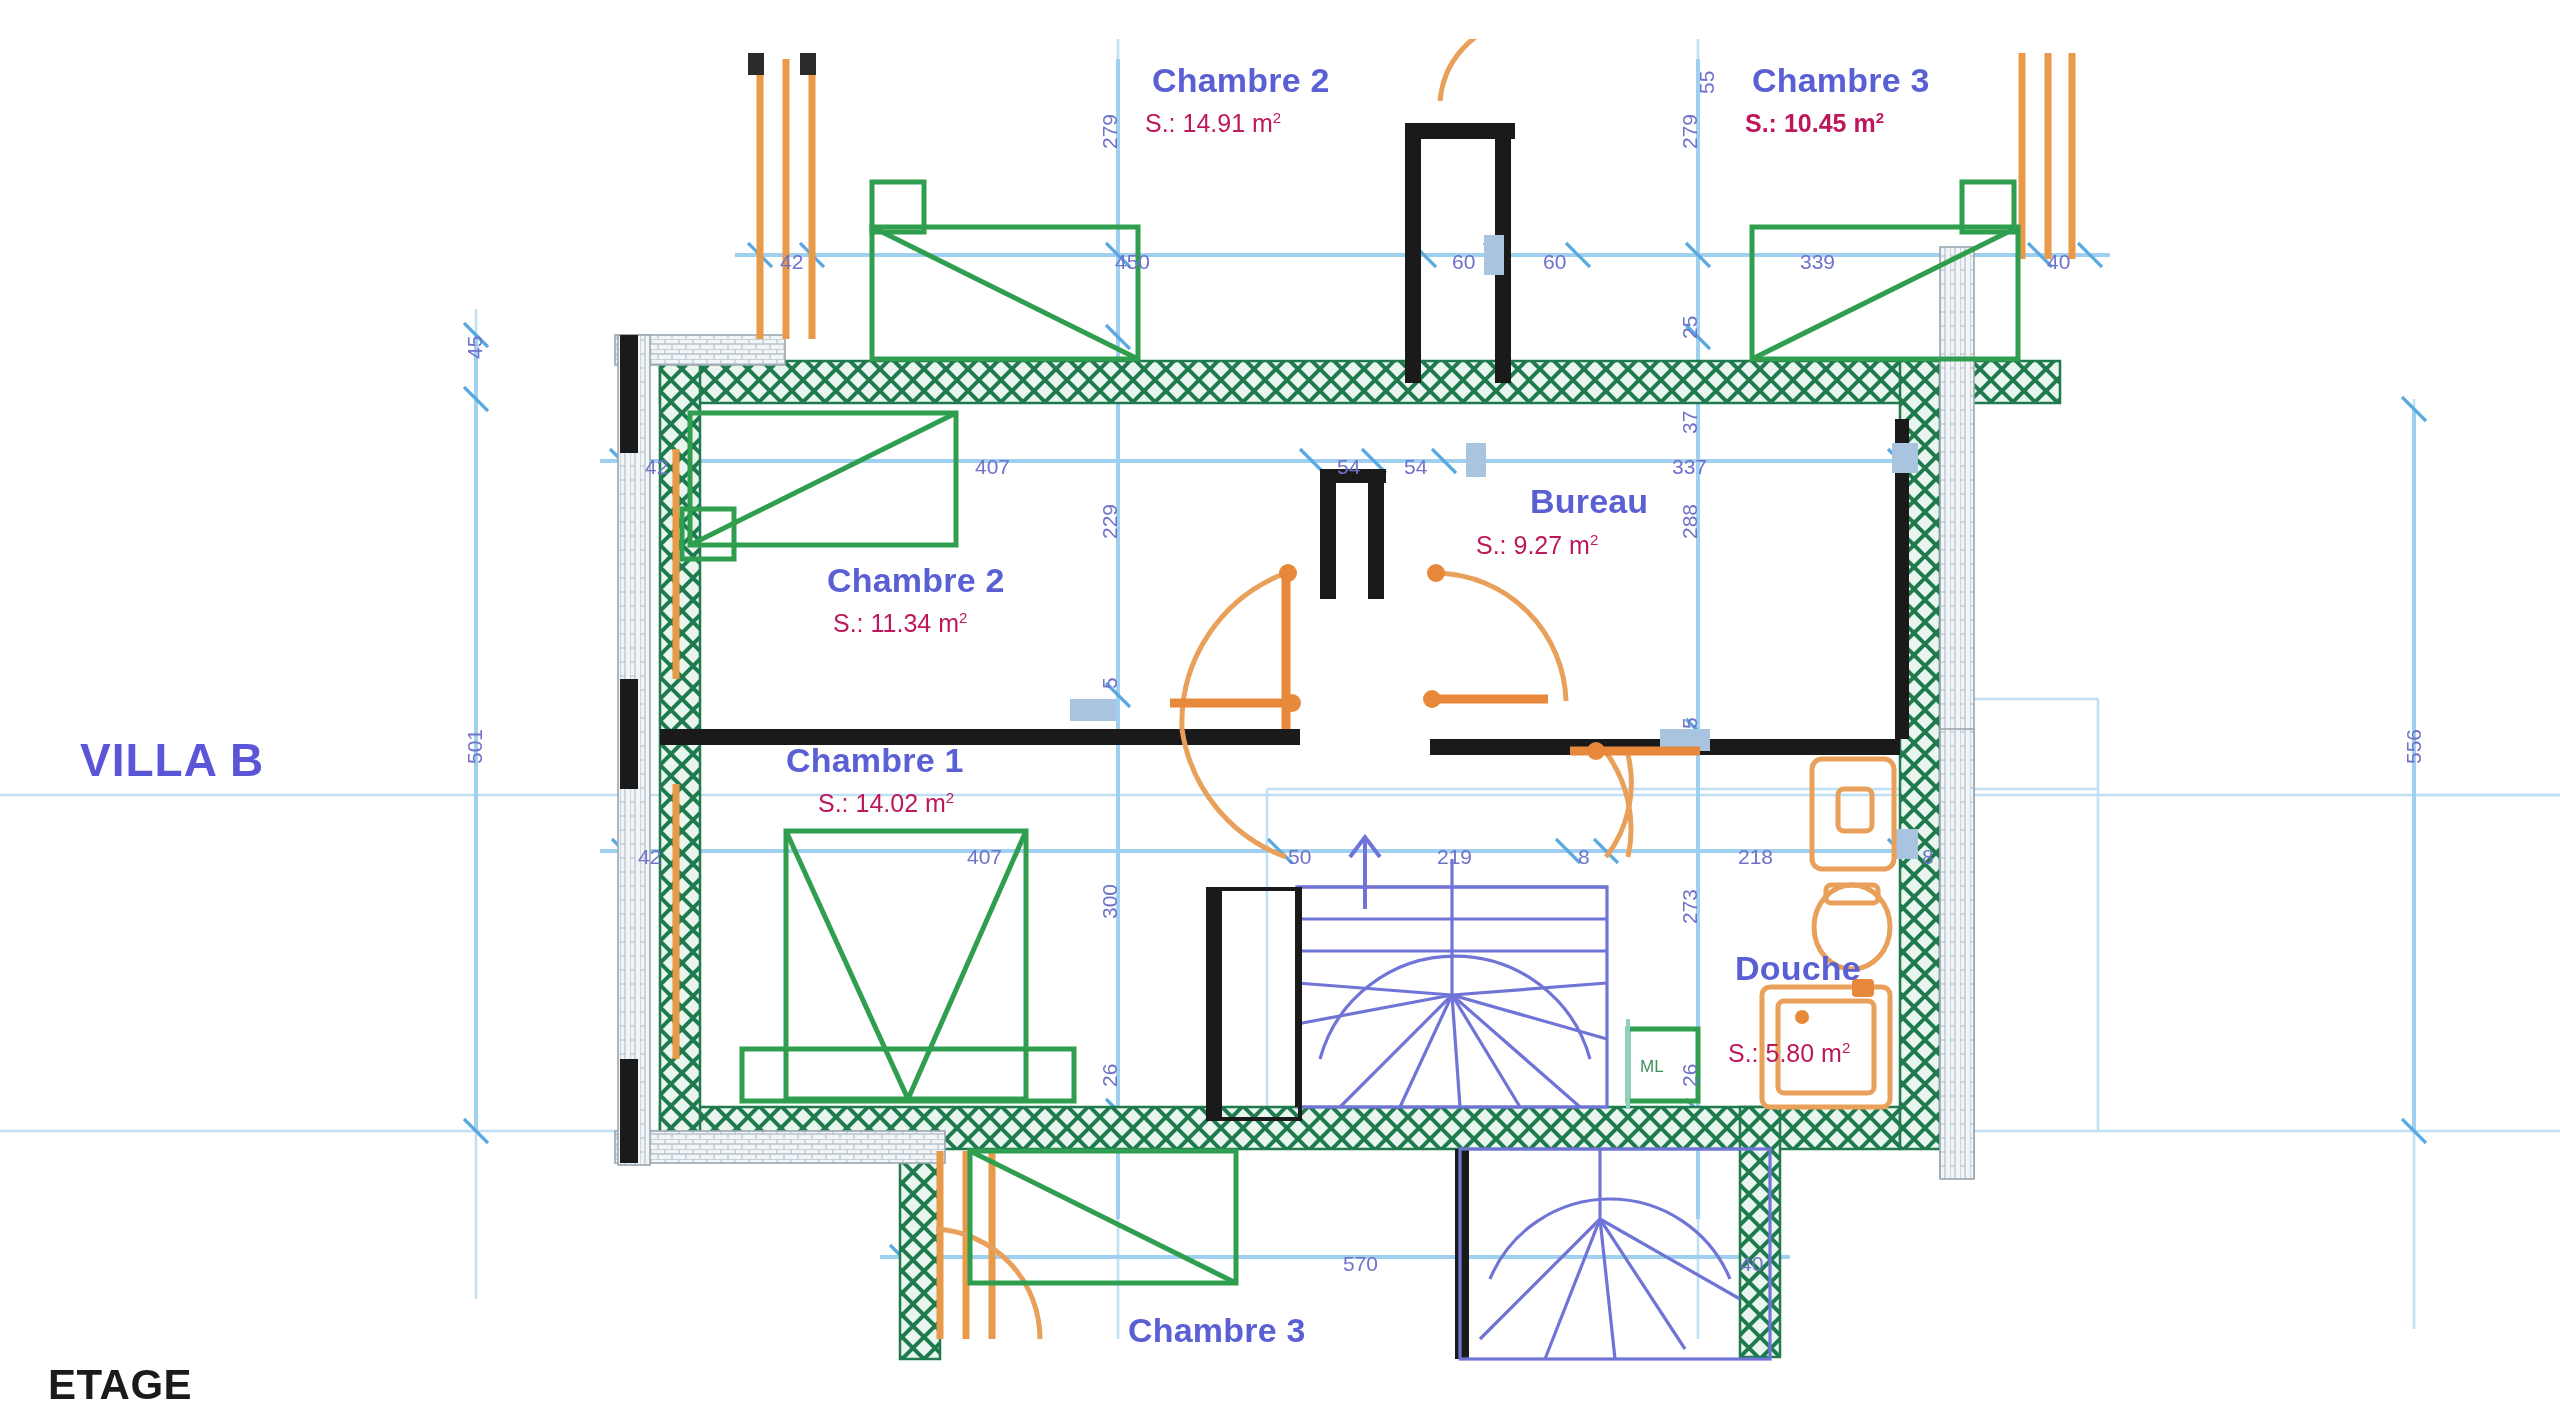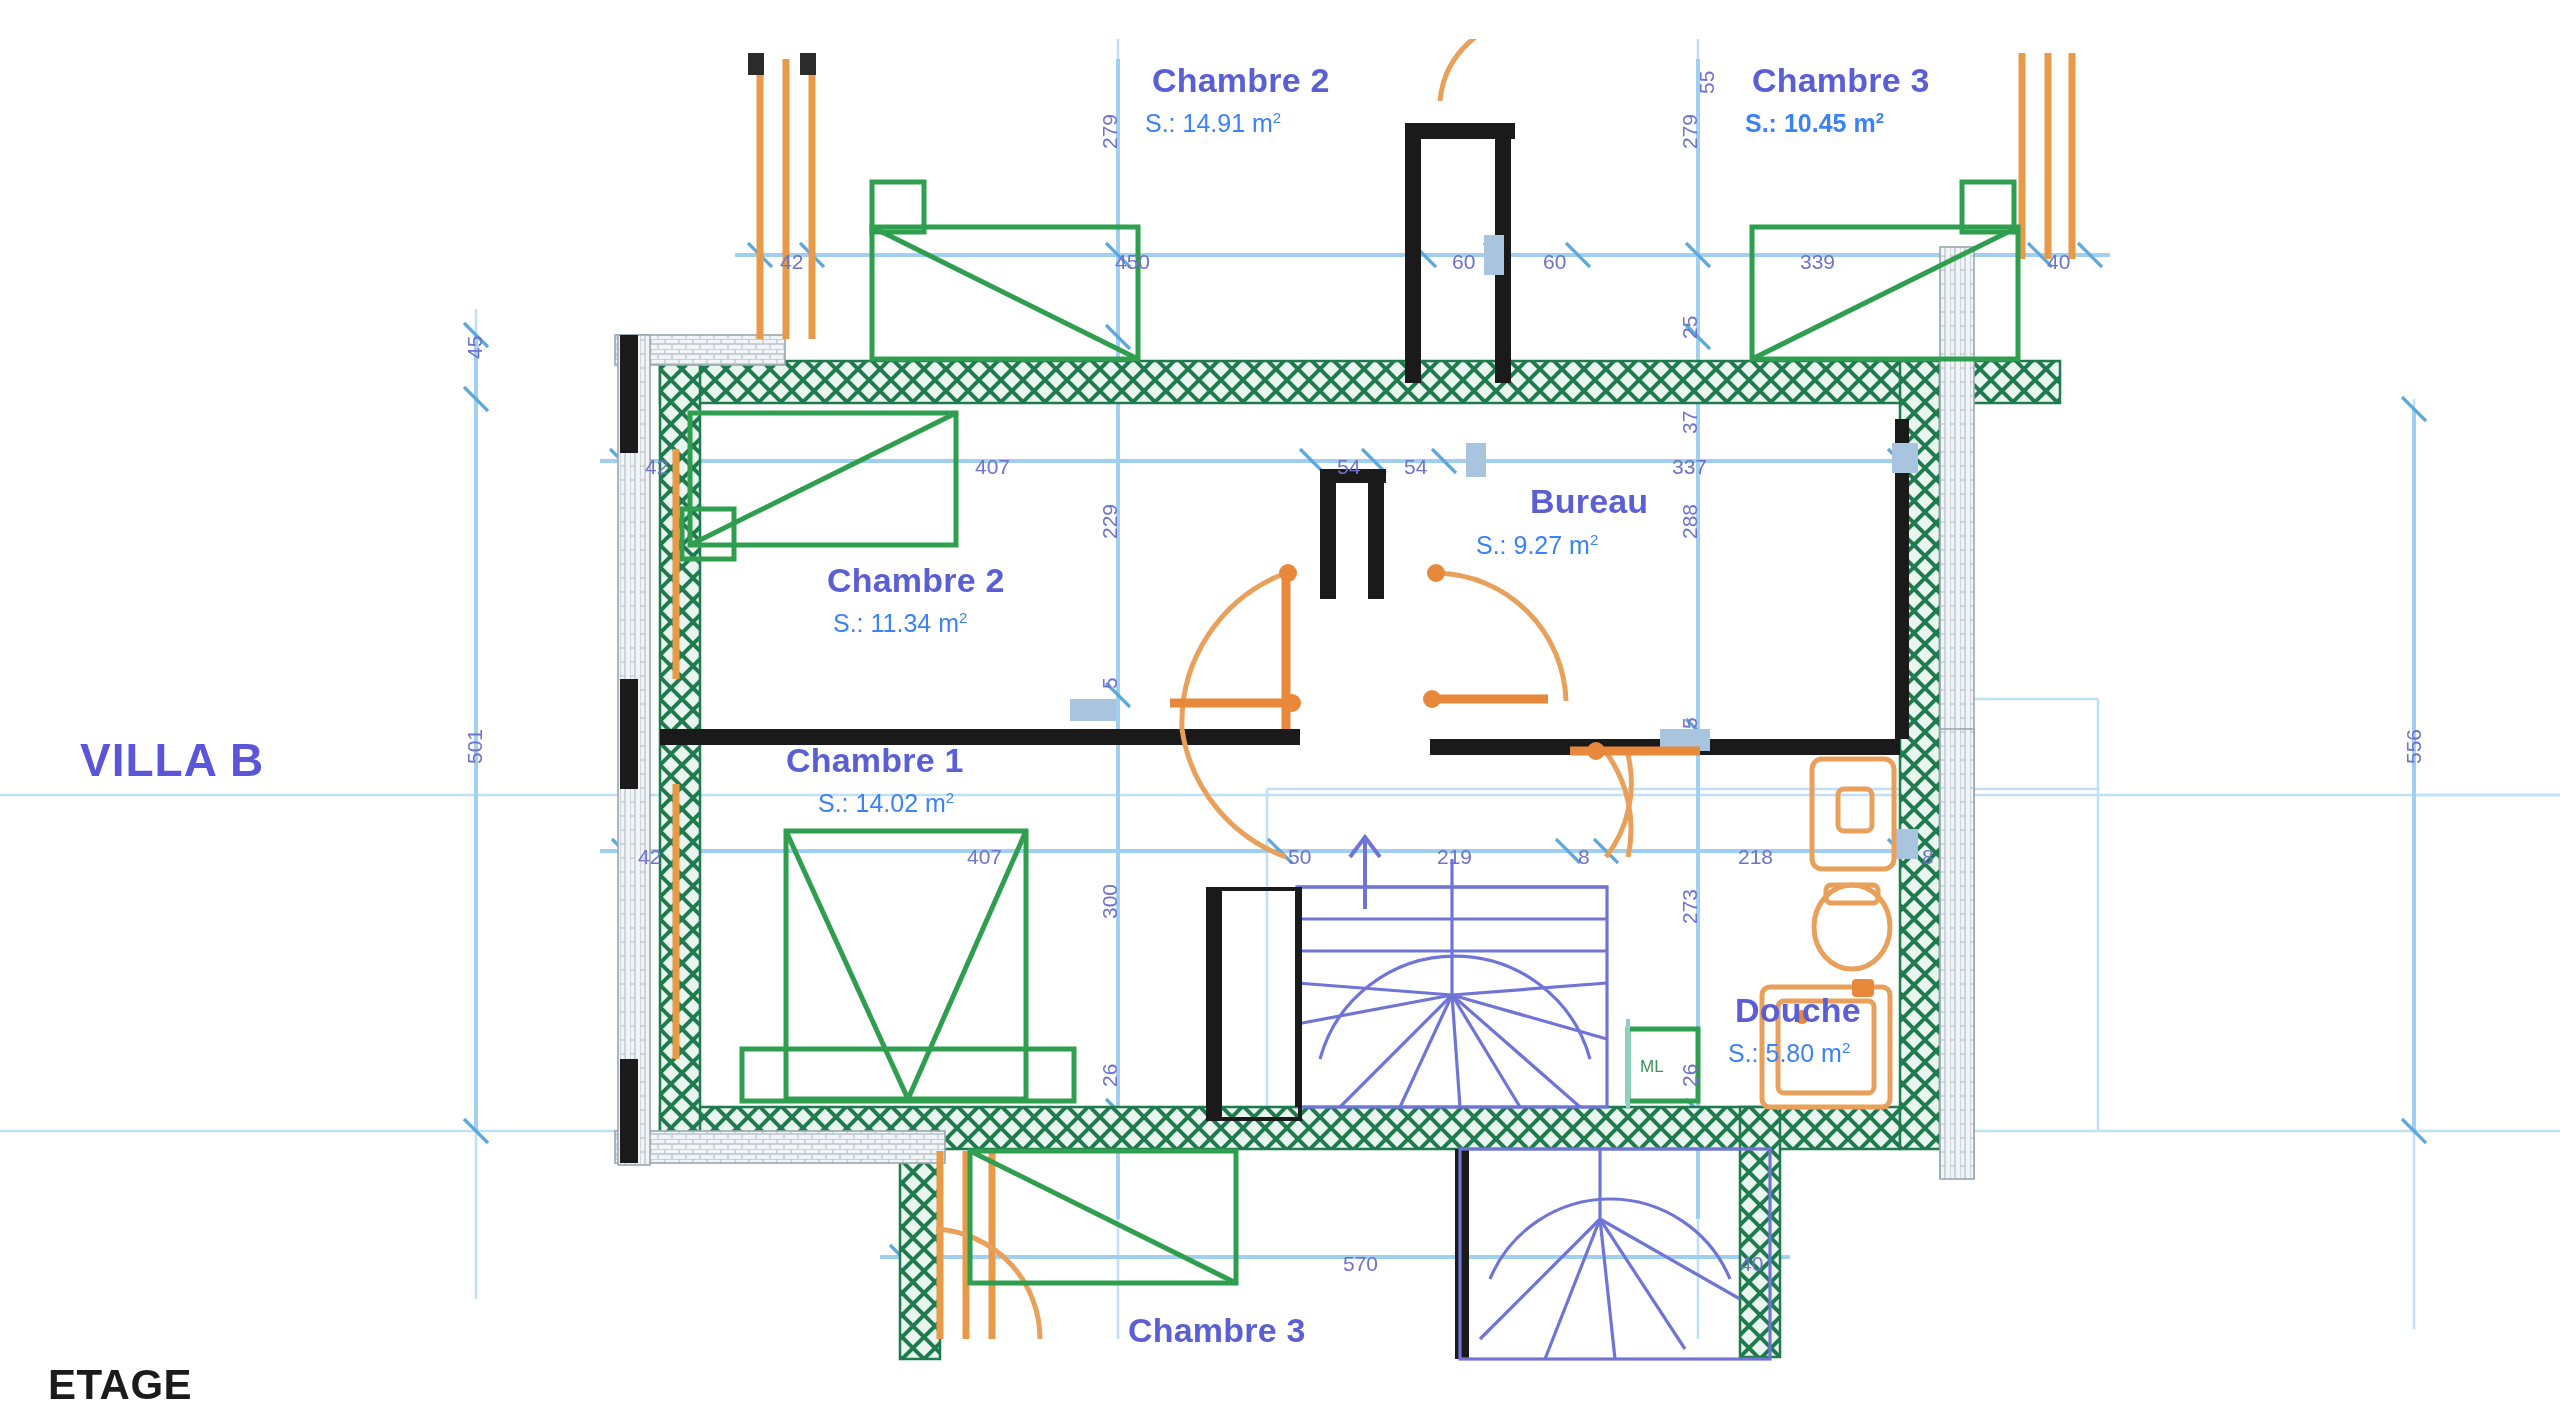--- a/index.html
+++ b/index.html
@@ -25,21 +25,21 @@
   }
   .room-name {
     font-size: 34px;
     font-weight: bold;
     color: #5b5fd4;
     letter-spacing: 0.2px;
   }
   .room-area {
     font-size: 25px;
     font-weight: normal;
-    color: #3b82f6;
+    color: #be185d;
   }
   .room-area sup { font-size: 15px; }
   .villa-title {
     font-size: 46px;
     font-weight: bold;
     color: #5b56d8;
     letter-spacing: 1px;
   }
   .etage-title {
     font-size: 42px;
@@ -349,21 +349,21 @@
   <div class="txt room-name" style="left:827px; top:522px;">Chambre 2</div>
   <div class="txt room-area" style="left:833px; top:570px;">
     <span>S.: 11.34 m</span><sup>2</sup>
   </div>
 
   <div class="txt room-name" style="left:786px; top:702px;">Chambre 1</div>
   <div class="txt room-area" style="left:818px; top:750px;">
     <span>S.: 14.02 m</span><sup>2</sup>
   </div>
 
-  <div class="txt room-name" style="left:1735px; top:952px;">Douche</div>
+  <div class="txt room-name" style="left:1735px; top:910px;">Douche</div>
   <div class="txt room-area" style="left:1728px; top:1000px;">
     <span>S.: 5.80 m</span><sup>2</sup>
   </div>
 
   <div class="txt room-name" style="left:1128px; top:1272px;">Chambre 3</div>
 
   <div class="txt ml-label" style="left:1640px; top:1018px;">ML</div>
 
   <div class="txt villa-title" style="left:80px; top:694px;">VILLA B</div>
   <div class="txt etage-title" style="left:48px; top:1322px;">ETAGE</div>

